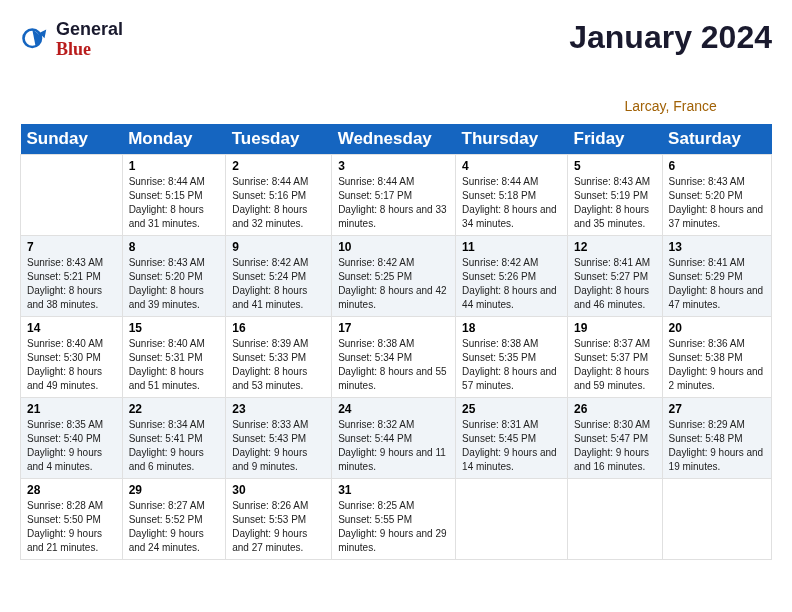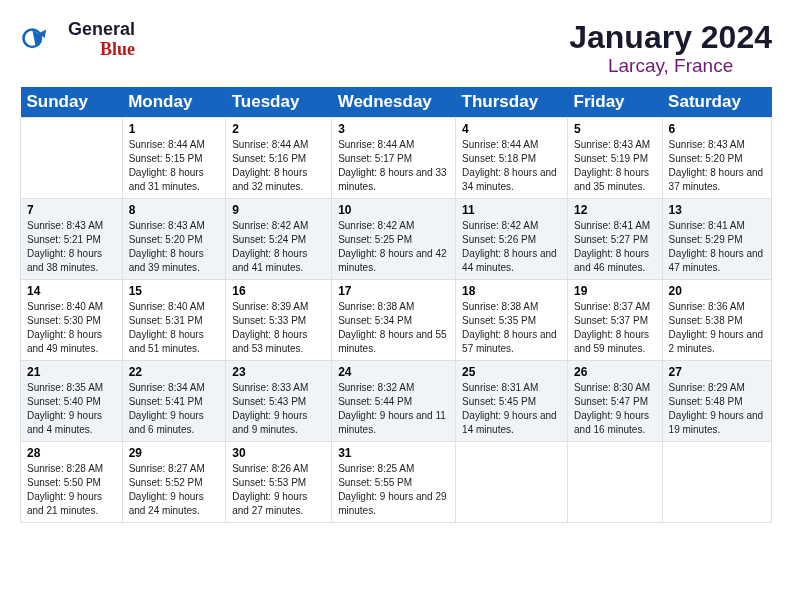--- a/index.html
+++ b/index.html
@@ -16,22 +16,21 @@
     }
     .header {
       display: flex;
       justify-content: space-between;
       align-items: flex-start;
       margin-bottom: 10px;
     }
     .logo {
       display: flex;
       align-items: center;
-      gap: 20px;
-      text-align: right;
+      gap: 8px;
     }
     .logo-text {
       font-size: 18px;
       font-weight: bold;
       color: #1a1a2e;
       line-height: 1.1;
     }
     .logo-icon {
       width: 28px;
       height: 28px;
@@ -39,22 +38,23 @@
     .title-block {
       text-align: center;
     }
     .month-title {
       font-size: 32px;
       font-weight: bold;
       color: #1a1a2e;
       line-height: 1.1;
     }
     .location {
-      font-size: 19px;
-      color: #701a75;
+      font-size: 14px;
+      color: #a16207;
+      margin-top: 43px;
     }
     table {
       width: 100%;
       border-collapse: collapse;
       font-size: 10.5px;
     }
     thead tr th {
       background-color: #1565c0;
       color: #fff;
       text-align: left;

